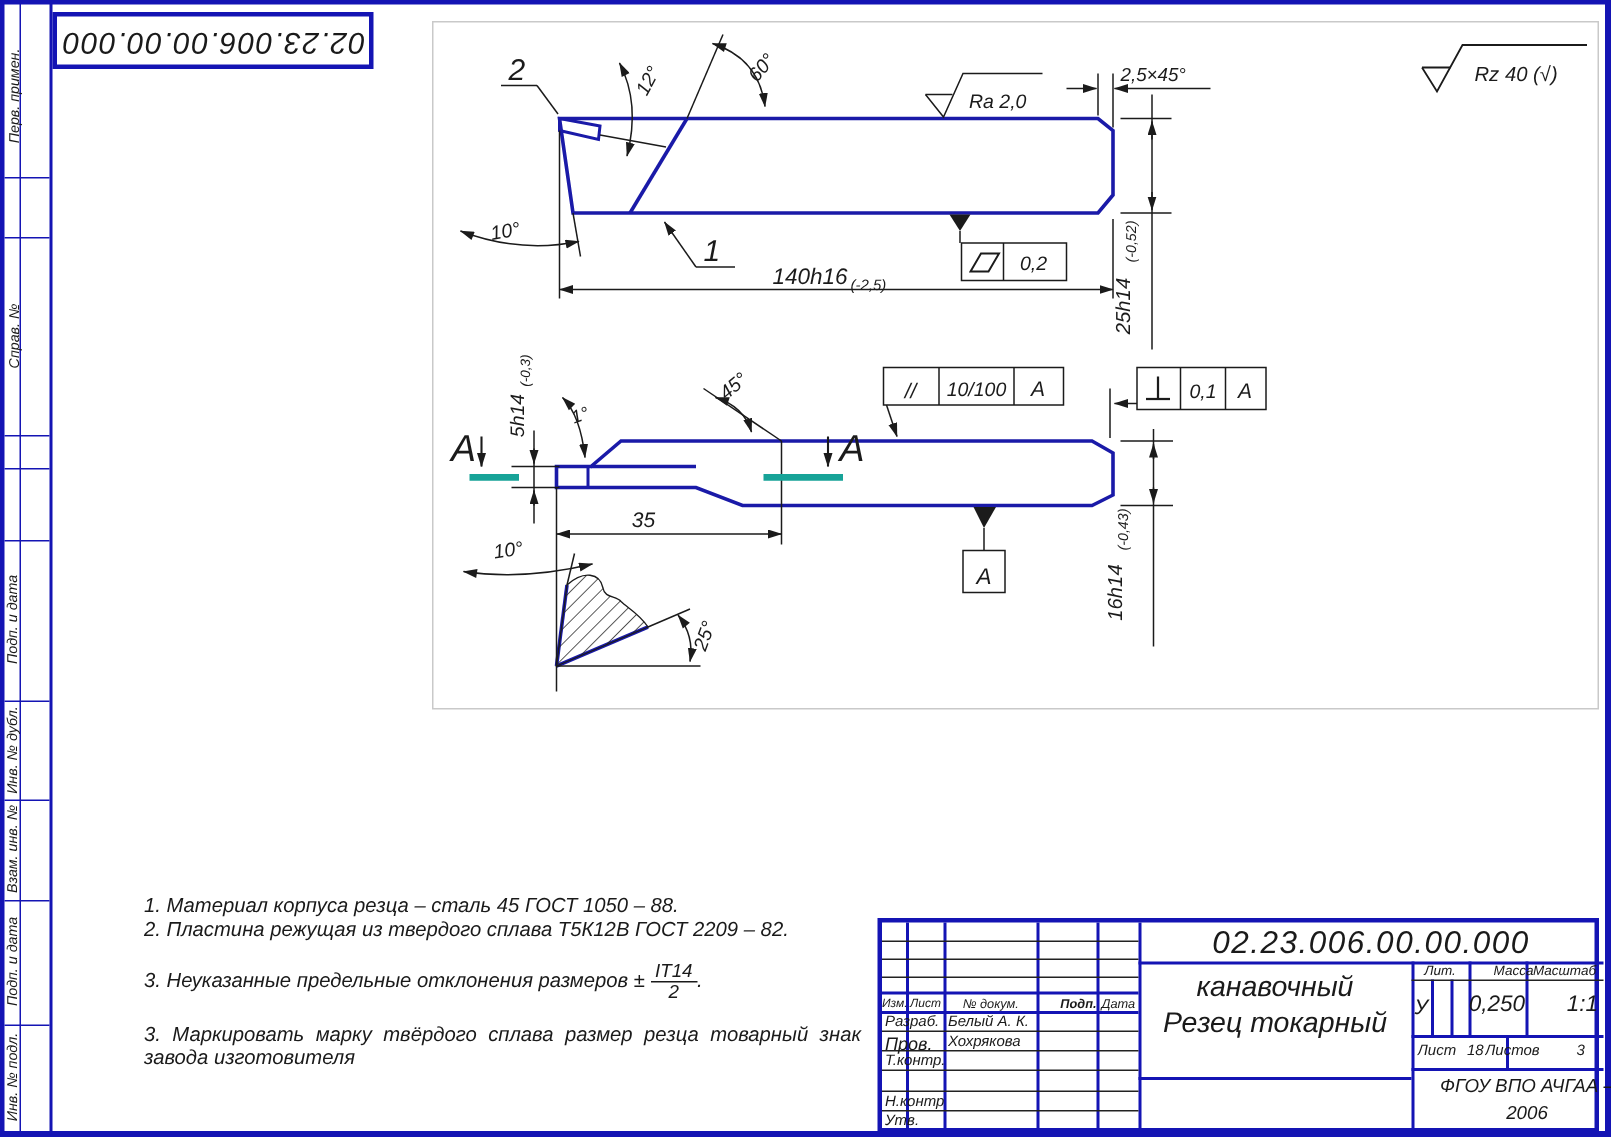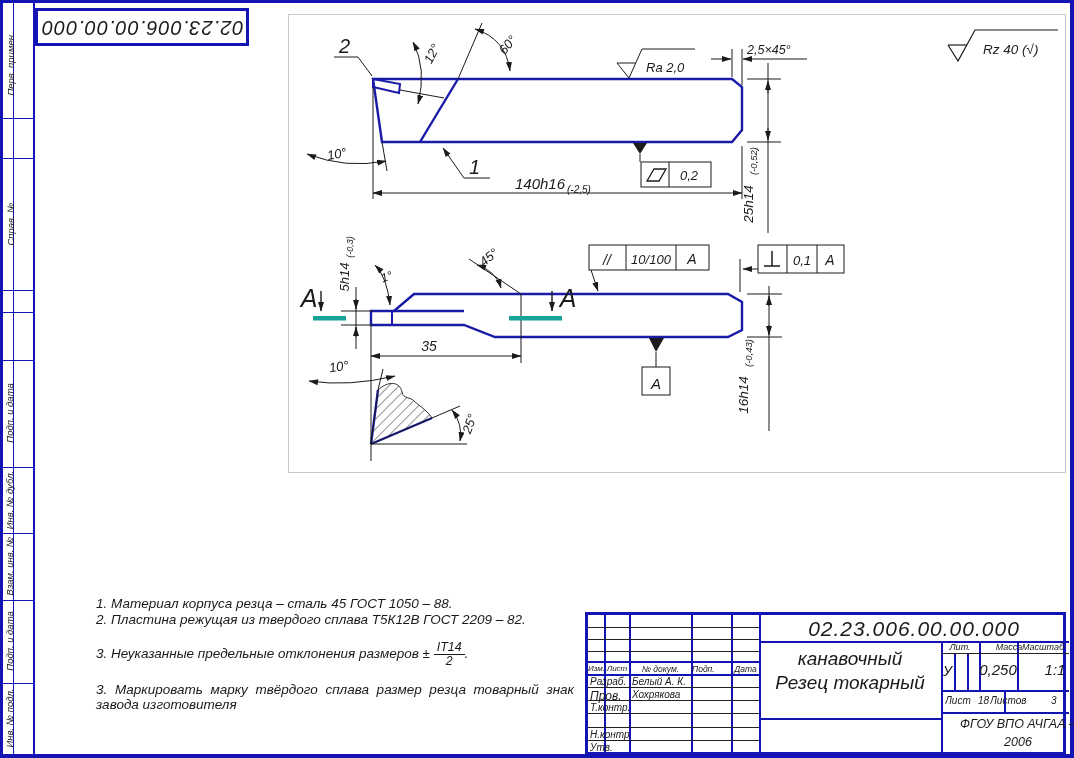--- a/index.html
+++ b/index.html
@@ -244,21 +244,21 @@
     <div class="tbht" style="left:0;top:125px;width:171px;"></div>
     <div class="tbh" style="left:171px;top:26px;width:310px;"></div>
     <div class="tbht" style="left:353px;top:38px;width:128px;"></div>
     <div class="tbh" style="left:353px;top:75px;width:128px;"></div>
     <div class="tbh" style="left:353px;top:97px;width:128px;"></div>
     <div class="tbh" style="left:171px;top:103px;width:182px;"></div>
 
     <div class="tc" style="left:0;top:49px;width:16px;font-size:8px;text-align:center;">Изм.</div>
     <div class="tc" style="left:17px;top:49px;width:24px;font-size:8px;text-align:center;">Лист</div>
     <div class="tc" style="left:42px;top:49px;width:61px;font-size:8.5px;text-align:center;">№ докум.</div>
-    <div class="tc" style="left:104px;top:49px;width:39px;font-size:8.5px;text-align:left;">Подп.</div>
+    <div class="tc" style="left:104px;top:49px;width:39px;font-size:8.5px;text-align:right;font-weight:bold;">Подп.</div>
     <div class="tc" style="left:144px;top:49px;width:27px;font-size:8.5px;text-align:center;">Дата</div>
 
     <div class="tc" style="left:2px;top:61px;width:40px;font-size:10px;">Разраб.</div>
     <div class="tc" style="left:44px;top:61px;width:60px;font-size:10px;">Белый А. К.</div>
     <div class="tc" style="left:2px;top:74px;width:40px;font-size:12px;">Пров.</div>
     <div class="tc" style="left:44px;top:74px;width:60px;font-size:10px;">Хохрякова</div>
     <div class="tc" style="left:2px;top:87px;width:40px;font-size:10px;">Т.контр.</div>
     <div class="tc" style="left:2px;top:114px;width:40px;font-size:10px;">Н.контр.</div>
     <div class="tc" style="left:2px;top:127px;width:40px;font-size:10px;">Утв.</div>
 

